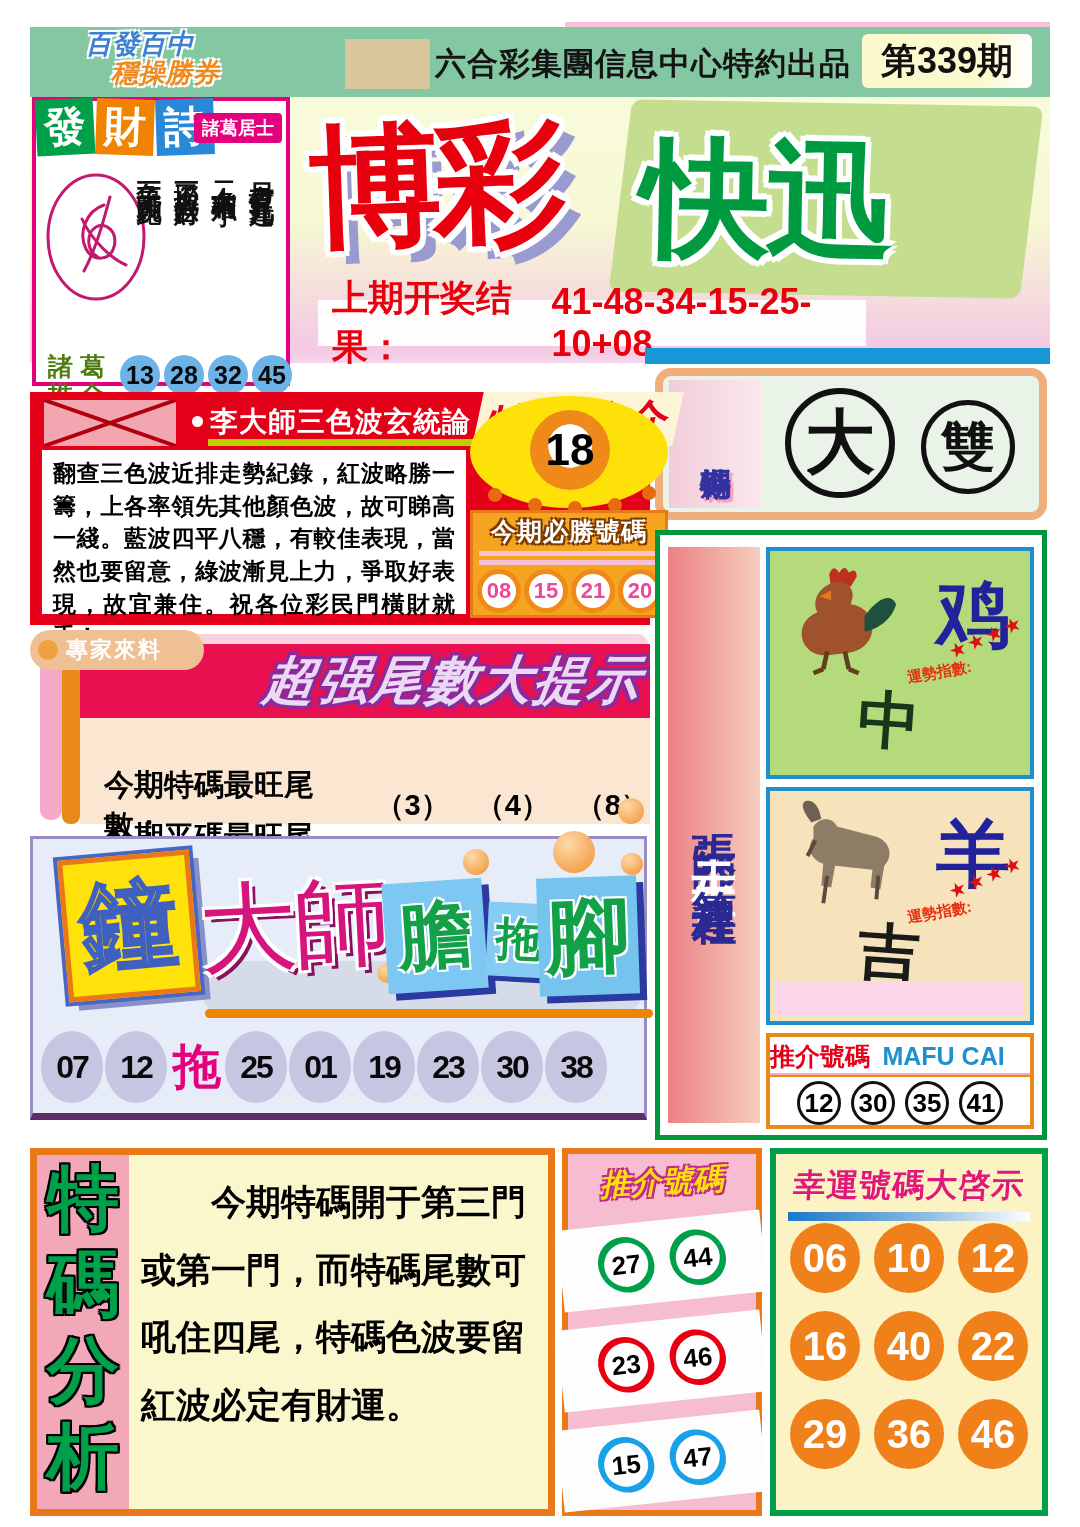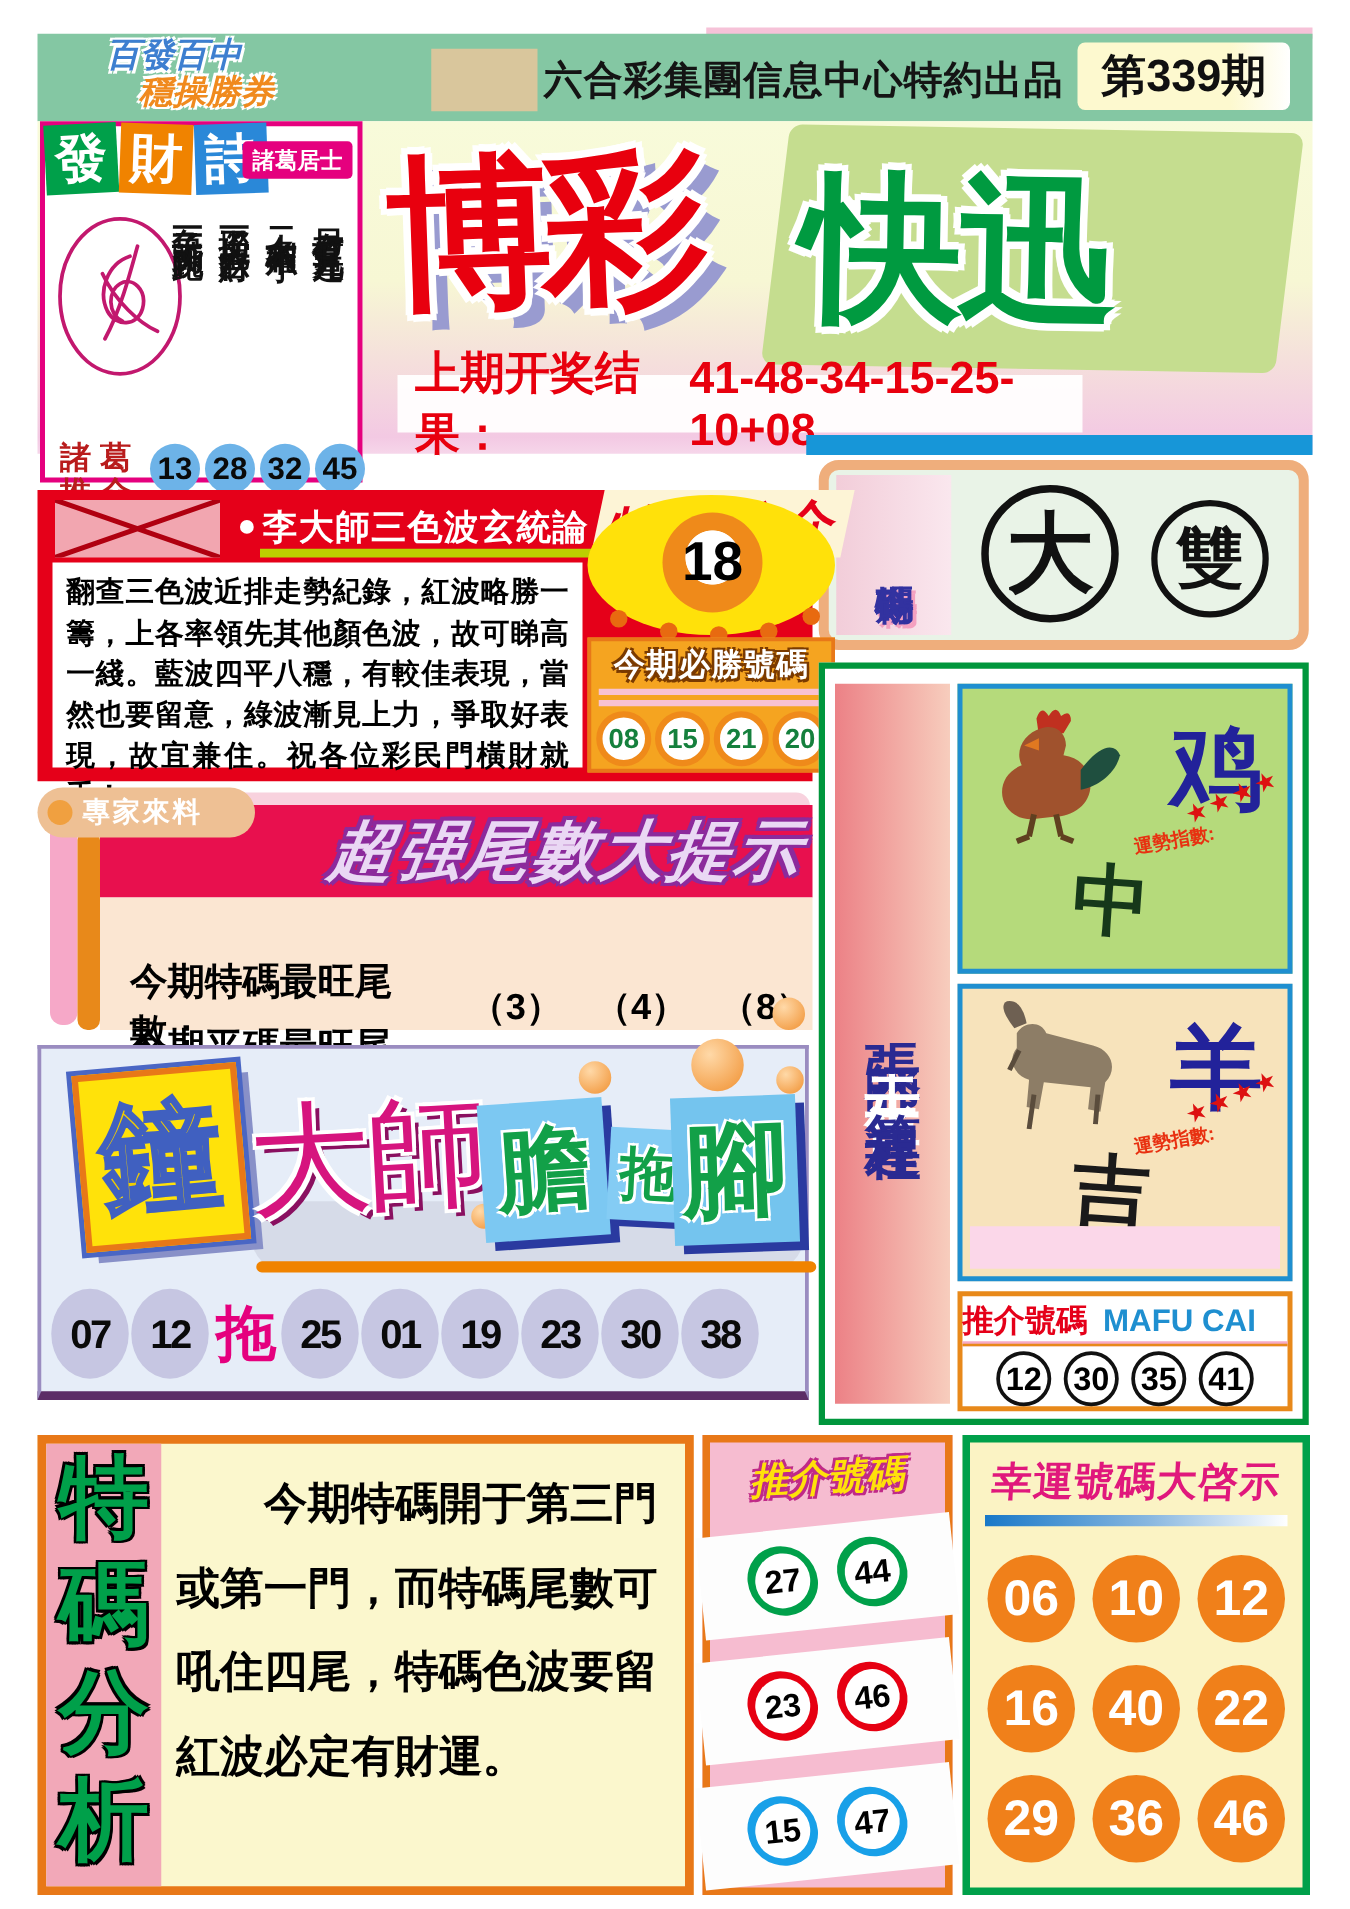--- a/index.html
+++ b/index.html
@@ -41,21 +41,21 @@
   .fc-tile { top:-2px; width:58px; height:56px; color:#fff; font-size:42px; font-weight:900;
     display:flex; align-items:center; justify-content:center; }
   .fc1 { left:0px;  background:#00a04a; transform:rotate(-3deg); }
   .fc2 { left:60px; background:#f08300; transform:rotate(2deg); }
   .fc3 { left:120px;background:#2a88d8; transform:rotate(-2deg); }
   .fc-badge { right:4px; top:12px; background:#e5007e; color:#fff; font-size:18px; font-weight:bold;
     padding:3px 8px; border-radius:4px; }
   .fc-poem { right:6px; top:62px; height:182px; writing-mode:vertical-rl; text-orientation:upright;
     font-size:25px; font-weight:900; color:#111; line-height:1.5; letter-spacing:3px; }
   .fc-doodle { left:8px; top:66px; }
-  .fc-rec { left:12px; top:252px; color:#b91c1c; font-weight:900; font-size:25px; line-height:1.1; }
+  .fc-rec { left:12px; top:252px; color:#4d7c0f; font-weight:900; font-size:25px; line-height:1.1; }
   .fc-balls { left:84px; top:254px; display:flex; gap:4px; }
   .fc-ball { width:40px; height:40px; border-radius:50%; background:#6db3e8; color:#0a0a0a;
     font-size:25px; font-weight:900; display:flex; align-items:center; justify-content:center; }
 
   
   .spec { left:655px; top:368px; width:392px; height:152px; border:8px solid #efae7c; border-radius:16px;
     background:#e9f3e7; }
   .spec-label { left:6px; top:4px; width:92px; height:128px; text-align:center;
     background:linear-gradient(90deg,#f2cdd9,#fae7ee); writing-mode:vertical-rl; text-orientation:upright;
     font-size:31px; line-height:92px; font-weight:900; color:#3232a0; text-shadow:3px 3px 0 #f4a0c0; }
@@ -82,21 +82,21 @@
     background:radial-gradient(circle at 50% 45%, #ffffff 0 36%, #ef8a1a 37% 100%);
     display:flex; align-items:center; justify-content:center; font-size:44px; font-weight:bold; color:#000; }
   .lim-dot { width:14px; height:14px; border-radius:50%; background:#e86a10; }
   .mustwin { left:440px; top:118px; width:198px; height:108px; background:#f5a420; border:3px solid #e87818; }
   .mw-label { width:100%; text-align:center; margin-top:2px; color:#fff; font-size:25px; font-weight:900;
     letter-spacing:1px; white-space:nowrap;
     text-shadow:-2px -2px 0 #7a3a00,2px -2px 0 #7a3a00,-2px 2px 0 #7a3a00,2px 2px 0 #7a3a00; }
   .mw-stripe { left:6px; width:180px; height:5px; background:#f8c2d2; }
   .mw-balls { left:4px; top:56px; display:flex; gap:3px; }
   .mw-ball { width:44px; height:44px; border-radius:50%; background:#fff; border:5px solid #ef8a1a;
-    display:flex; align-items:center; justify-content:center; font-size:22px; font-weight:900; color:#15803d; }
+    display:flex; align-items:center; justify-content:center; font-size:22px; font-weight:900; color:#ec4899; }
 
   
   .expert { left:30px; top:628px; width:620px; height:196px; }
   .exp-highlight { left:150px; top:6px; width:468px; height:22px; background:#f8d2de; border-radius:12px; }
   .exp-strip-pink { left:10px; top:22px; width:22px; height:170px; background:#f6a8c8; border-radius:10px; }
   .exp-strip-orange { left:32px; top:36px; width:18px; height:160px; background:#e8891a; border-radius:8px; }
   .exp-tab { left:0px; top:2px; width:174px; height:40px; background:#eec094; border-radius:20px;
     display:flex; align-items:center; }
   .exp-tab-dot { width:20px; height:20px; border-radius:50%; background:#f0a040; margin:0 8px 0 8px; }
   .exp-tab-label { color:#fff; font-size:22px; font-weight:900; letter-spacing:2px; }
@@ -191,21 +191,21 @@
     border-radius:46% 54% 46% 54%; }
   .sh-green { background:#00a04a; } .sh-red { background:#e60012; } .sh-blue { background:#18a0e8; }
   .shield .in { width:44px; height:44px; border-radius:50%; background:#fff; display:flex;
     align-items:center; justify-content:center; font-size:26px; font-weight:900; color:#000; }
 
   .lucky { left:770px; top:1148px; width:278px; height:368px; border:6px solid #00a04a; background:#fbf3c4; }
   .lucky-title { width:100%; text-align:center; margin-top:10px; font-size:32px; font-weight:900;
     color:#e0187c; letter-spacing:1px; transform:skewX(-4deg); white-space:nowrap; }
   .lucky-bar { left:12px; top:58px; width:242px; height:9px;
     background:linear-gradient(90deg,#1878c8,#8ab8e0 55%,#ffffff); }
-  .lucky-grid { left:14px; top:90px; width:240px; display:grid; grid-template-columns:repeat(3,70px);
+  .lucky-grid { left:14px; top:69px; width:240px; display:grid; grid-template-columns:repeat(3,70px);
     gap:18px 14px; }
   .lucky-ball { width:70px; height:70px; border-radius:50%; background:#f0801a; color:#fff;
     display:flex; align-items:center; justify-content:center; font-size:40px; font-weight:900; }
 </style>
 </head>
 <body>
 
 <div id="page">
 
   <div class="abs pink-top"></div>

